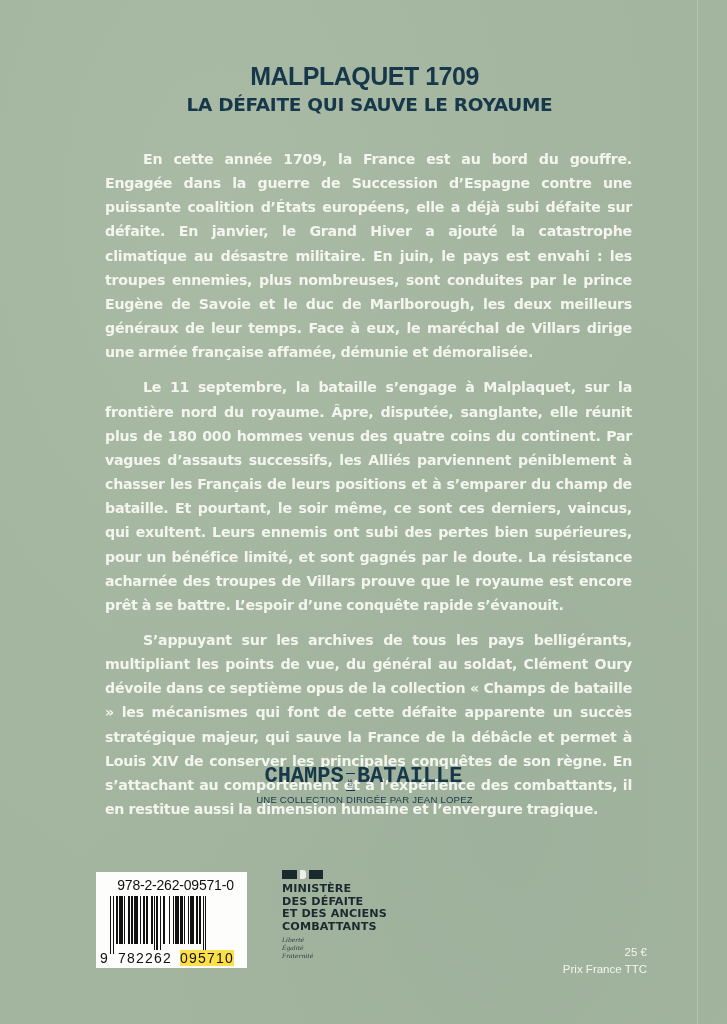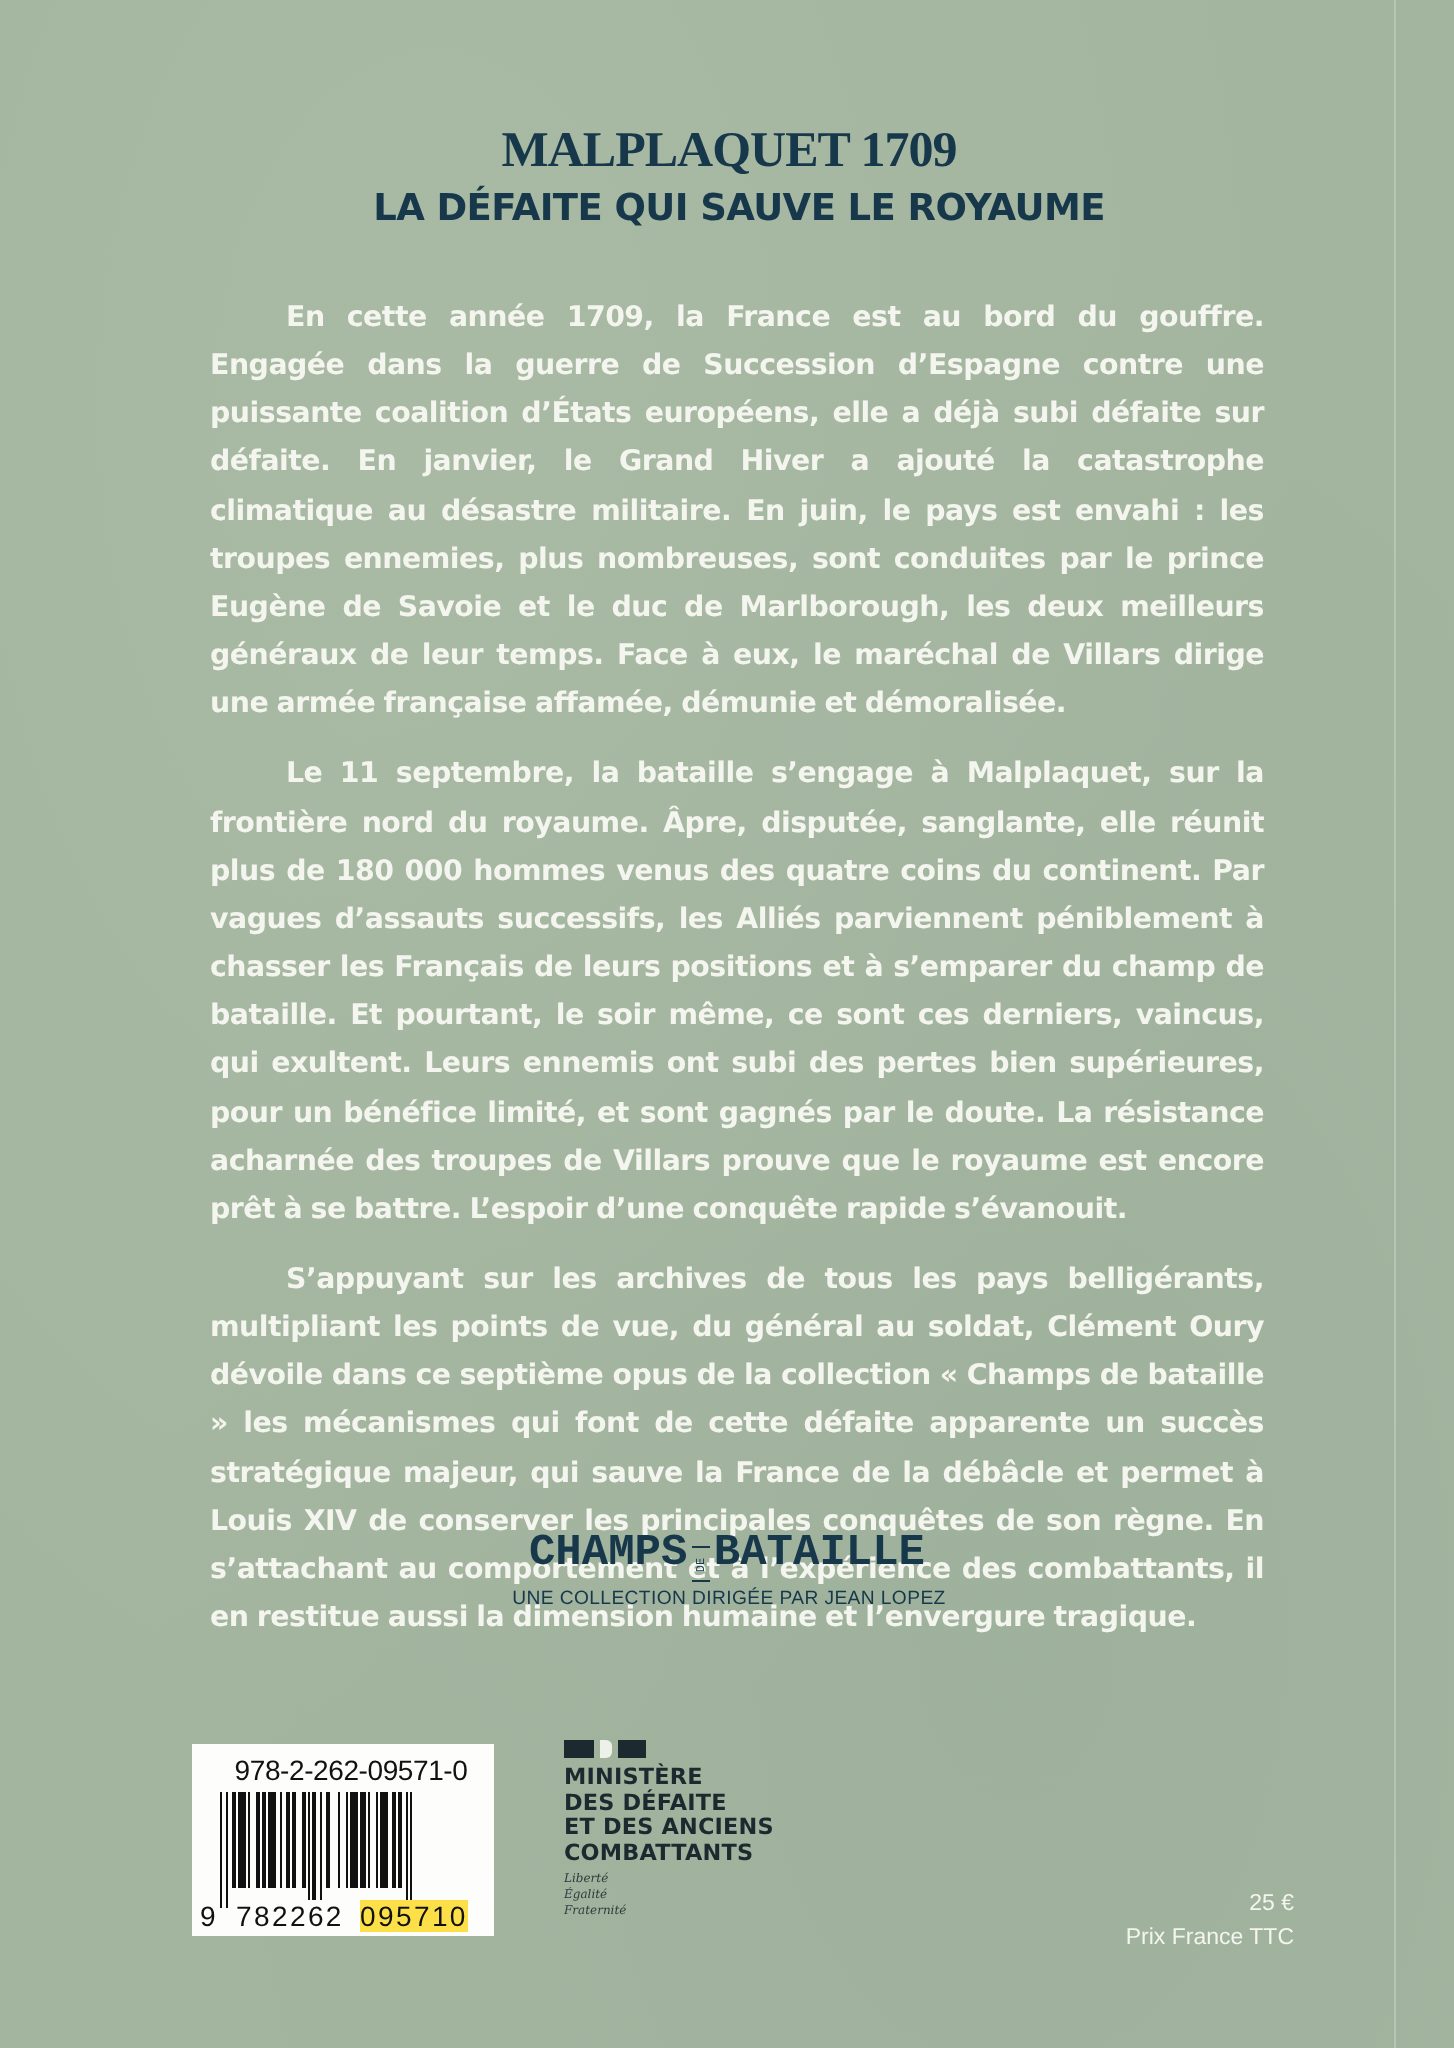--- a/index.html
+++ b/index.html
@@ -27,21 +27,21 @@
     }
     .title-block {
       position: absolute;
       top: 60px;
       left: 0;
       width: 727px;
       text-align: center;
       color: #17384a;
     }
     .main-title {
-      font-family: Liberation Serif, serif;
+      font-family: Liberation Sans, sans-serif;
       font-weight: bold;
       font-size: 25px;
       letter-spacing: -0.5px;
       margin: 0;
       line-height: 32px;
       padding-left: 2px;
     }
     .sub-title {
       font-family: "DejaVu Sans", sans-serif;
       font-weight: bold;

